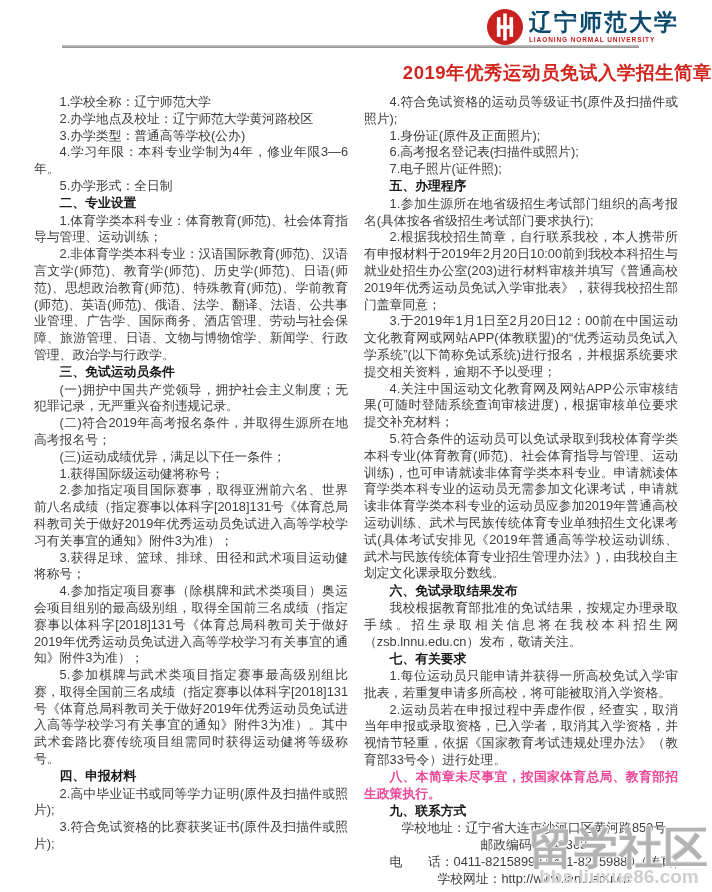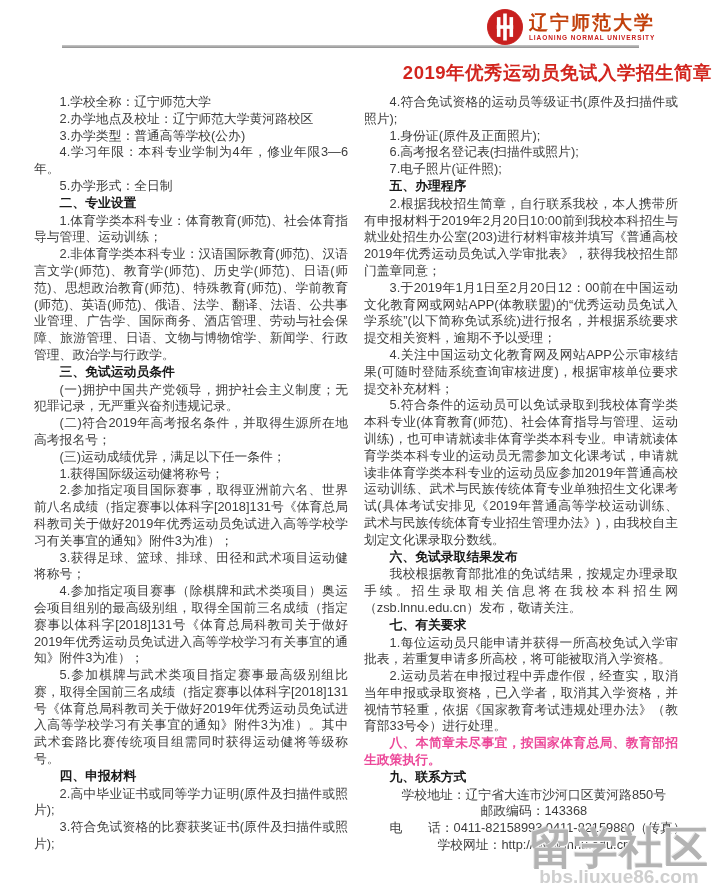--- a/index.html
+++ b/index.html
@@ -11,22 +11,22 @@
   }
   
   .logo {
     position:absolute; top:9px; left:487px;
     display:flex; align-items:center; gap:6px;
   }
   .seal { width:36px; height:36px; flex:0 0 auto; }
   .uni-names { display:flex; flex-direction:column; line-height:1; }
   .uni-cn {
     font-family:"Liberation Serif","DejaVu Serif",serif;
-    font-weight:bold; font-size:19px; letter-spacing:2px;
-    color:#c2410c; white-space:nowrap;
+    font-weight:bold; font-size:23px; letter-spacing:2px;
+    color:#0c4a6e; white-space:nowrap;
   }
   .uni-en {
     font-size:6.5px; font-weight:bold; letter-spacing:0.9px;
     color:#c8201f; margin-top:3px; white-space:nowrap;
   }
   .rule {
     position:absolute; top:45px; left:62px; width:577px; height:3px;
     background:linear-gradient(#c9c9c9,#8f8f8f);
   }
   
@@ -120,20 +120,21 @@
         <div class="h">四、申报材料</div>
         <div class="p">2.高中毕业证书或同等学力证明(原件及扫描件或照片);</div>
         <div class="p">3.符合免试资格的比赛获奖证书(原件及扫描件或照片);</div>
       </div>
     <div class="col" id="col-right">
         <div class="p">4.符合免试资格的运动员等级证书(原件及扫描件或照片);</div>
         <div class="p">1.身份证(原件及正面照片);</div>
         <div class="p">6.高考报名登记表(扫描件或照片);</div>
         <div class="p">7.电子照片(证件照);</div>
         <div class="h">五、办理程序</div>
+        <div class="p">1.参加生源所在地省级招生考试部门组织的高考报名(具体按各省级招生考试部门要求执行);</div>
         <div class="p">2.根据我校招生简章，自行联系我校，本人携带所有申报材料于2019年2月20日10:00前到我校本科招生与就业处招生办公室(203)进行材料审核并填写《普通高校2019年优秀运动员免试入学审批表》，获得我校招生部门盖章同意；</div>
         <div class="p">3.于2019年1月1日至2月20日12：00前在中国运动文化教育网或网站APP(体教联盟)的“优秀运动员免试入学系统”(以下简称免试系统)进行报名，并根据系统要求提交相关资料，逾期不予以受理；</div>
         <div class="p">4.关注中国运动文化教育网及网站APP公示审核结果(可随时登陆系统查询审核进度)，根据审核单位要求提交补充材料；</div>
         <div class="p">5.符合条件的运动员可以免试录取到我校体育学类本科专业(体育教育(师范)、社会体育指导与管理、运动训练)，也可申请就读非体育学类本科专业。申请就读体育学类本科专业的运动员无需参加文化课考试，申请就读非体育学类本科专业的运动员应参加2019年普通高校运动训练、武术与民族传统体育专业单独招生文化课考试(具体考试安排见《2019年普通高等学校运动训练、武术与民族传统体育专业招生管理办法》)，由我校自主划定文化课录取分数线。</div>
         <div class="h">六、免试录取结果发布</div>
         <div class="p">我校根据教育部批准的免试结果，按规定办理录取手续。招生录取相关信息将在我校本科招生网（zsb.lnnu.edu.cn）发布，敬请关注。</div>
         <div class="h">七、有关要求</div>
         <div class="p">1.每位运动员只能申请并获得一所高校免试入学审批表，若重复申请多所高校，将可能被取消入学资格。</div>
         <div class="p">2.运动员若在申报过程中弄虚作假，经查实，取消当年申报或录取资格，已入学者，取消其入学资格，并视情节轻重，依据《国家教育考试违规处理办法》（教育部33号令）进行处理。</div>
         <div class="pb">八、本简章未尽事宜，按国家体育总局、教育部招生政策执行。</div>

